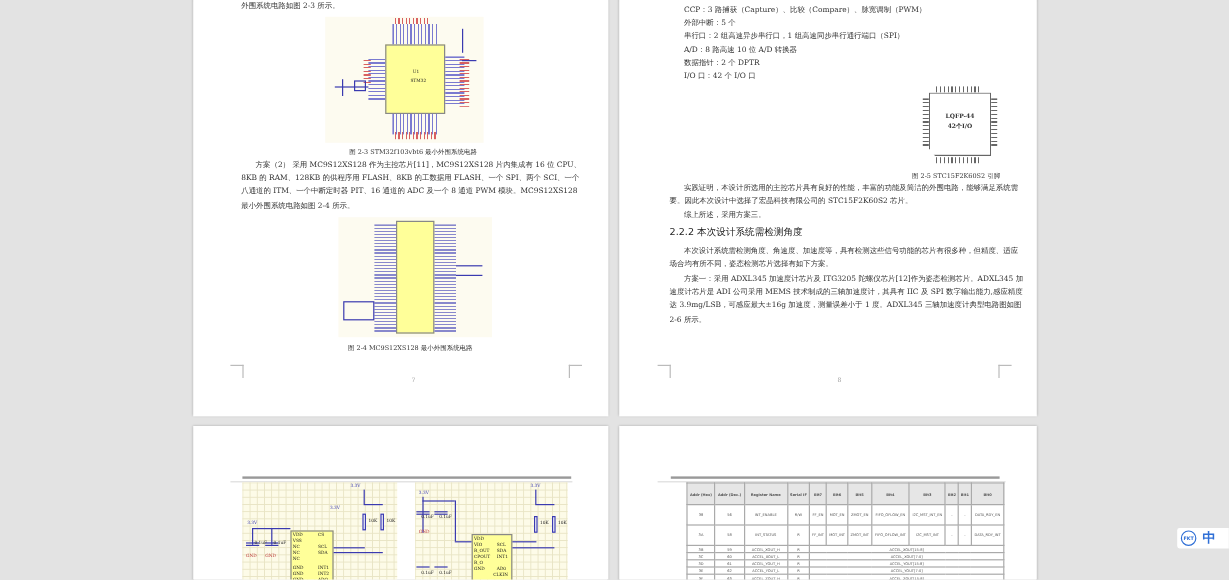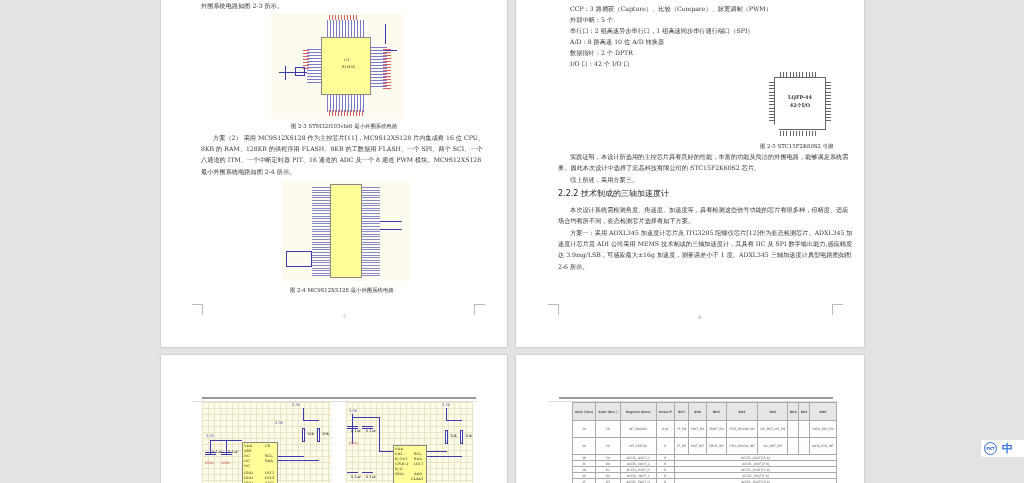--- a/index.html
+++ b/index.html
@@ -114,21 +114,21 @@
       <div class="lq-label" style="top:16px;">LQFP-44</div>
       <div class="lq-label" style="top:24px;">42个I/O</div>
     </div>
   </div>
 
   <div class="cap" style="left:244px; top:145px;">图 2-5 STC15F2K60S2 引脚</div>
 
   <div class="para" style="left:42px; top:153px; width:296px;">实践证明，本设计所选用的主控芯片具有良好的性能，丰富的功能及简洁的外围电路，能够满足系统需要。因此本次设计中选择了宏晶科技有限公司的 STC15F2K60S2 芯片。</div>
   <div class="txt" style="left:54px; top:176px;">综上所述，采用方案三。</div>
 
-  <div class="h3" style="left:42px; top:190px;">2.2.2 技术制成的三轴加速度计</div>
+  <div class="h3" style="left:42px; top:190px;">2.2.2 本次设计系统需检测角度</div>
 
   <div class="para" style="left:42px; top:206px; width:296px;">本次设计系统需检测角度、角速度、加速度等，具有检测这些信号功能的芯片有很多种，但精度、适应场合均有所不同，姿态检测芯片选择有如下方案。</div>
   <div class="para" style="left:42px; top:229px; width:296px;">方案一：采用 ADXL345 加速度计芯片及 ITG3205 陀螺仪芯片[12]作为姿态检测芯片。ADXL345 加速度计芯片是 ADI 公司采用 MEMS 技术制成的三轴加速度计，其具有 IIC 及 SPI 数字输出能力,感应精度达 3.9mg/LSB，可感应最大±16g 加速度，测量误差小于 1 度。ADXL345 三轴加速度计典型电路图如图 2-6 所示。</div>
 
   <div class="corner c-left" style="left:32px; top:306px;"></div>
   <div class="corner c-right" style="left:316px; top:306px;"></div>
   <div class="pgnum" style="left:182px; top:316px;">8</div>
 </div>
 
 <div class="page p-bl">

